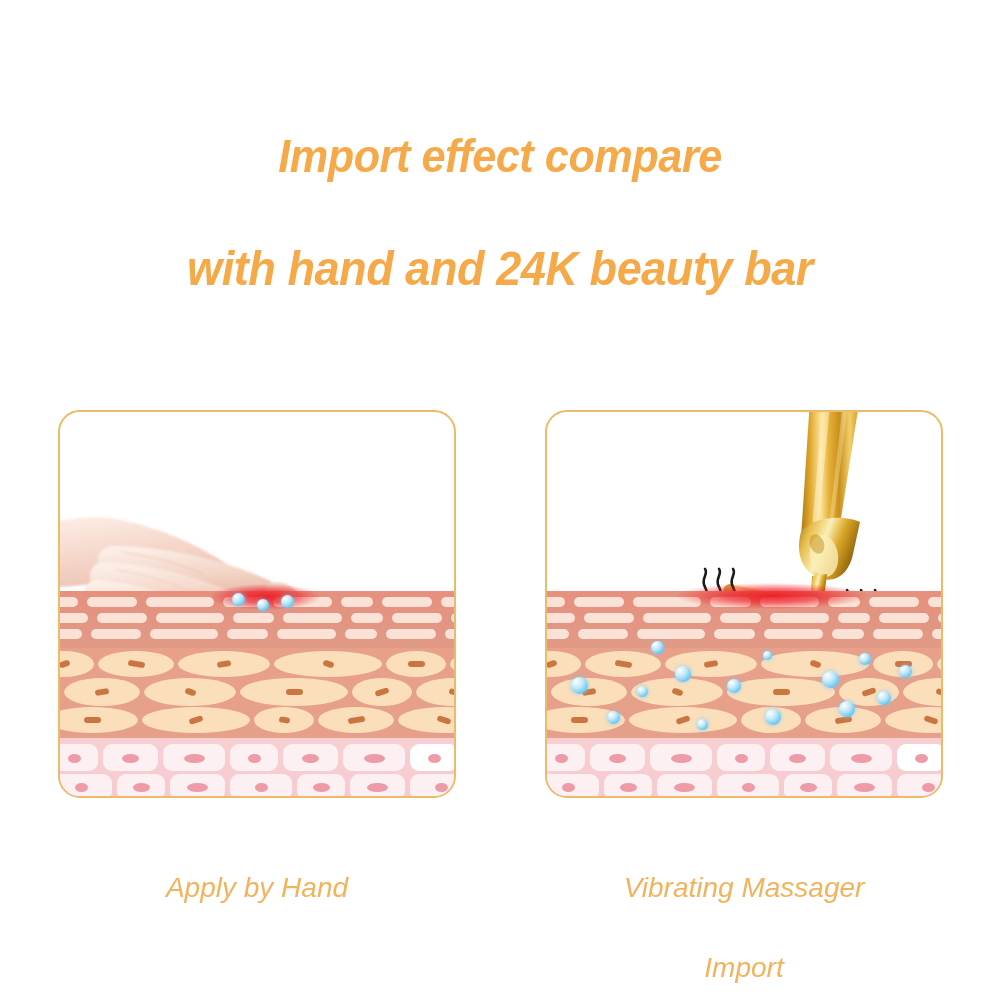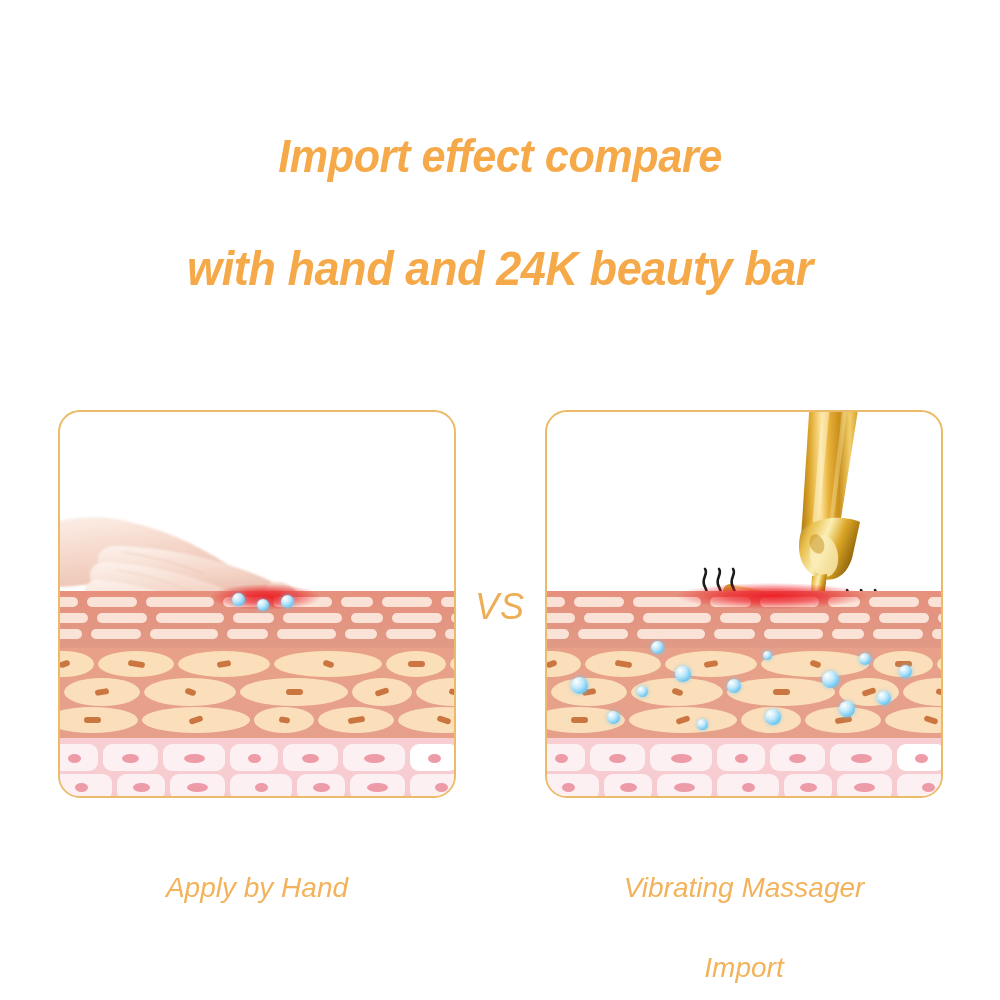--- a/index.html
+++ b/index.html
@@ -468,23 +468,20 @@
           <div class="droplet" style="left: 292px; top: 110px; width: 16px; height: 16px;"></div>
           <div class="droplet" style="left: 330px; top: 100px; width: 14px; height: 14px;"></div>
           <div class="droplet" style="left: 352px; top: 74px; width: 13px; height: 13px;"></div>
           <div class="droplet" style="left: 216px; top: 60px; width: 9px; height: 9px;"></div>
           <div class="droplet" style="left: 150px; top: 128px; width: 11px; height: 11px;"></div>
           <div class="droplet" style="left: 312px; top: 62px; width: 12px; height: 12px;"></div>
         </div>
     </div>
   </div>
 
-  <div class="vs">
-    <span class="vs-inner">VS</span>
-  </div>
 
   <div class="caption left">
     <span>Apply by Hand</span>
   </div>
   <div class="caption right">
     <span>Vibrating Massager</span><br>
     <span>Import</span>
   </div>
 
 </div>

